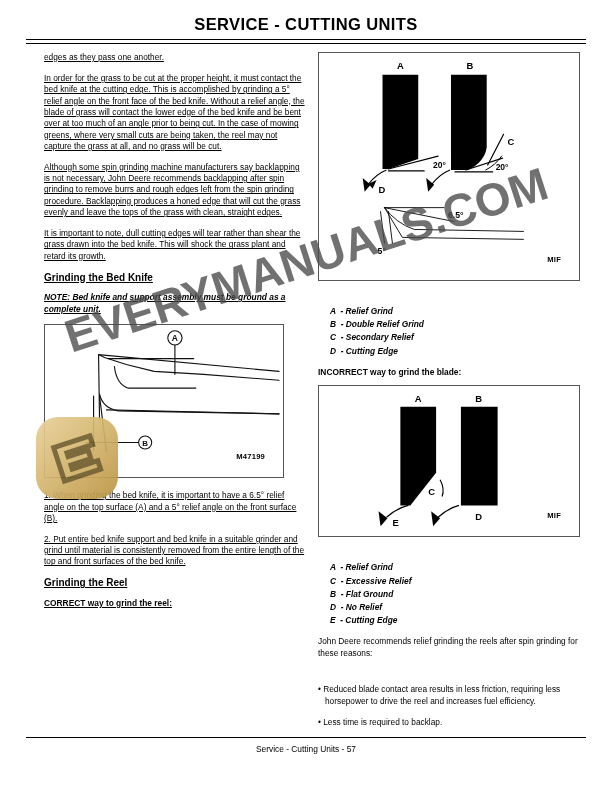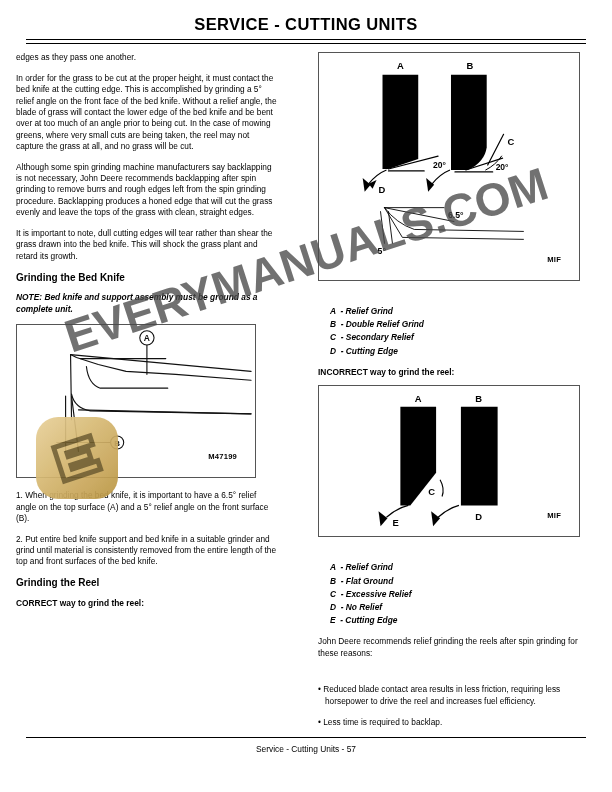--- a/index.html
+++ b/index.html
@@ -64,21 +64,21 @@
     text-align: center;
     font-size: 8.4px;
     line-height: 12px;
   }
 
   
   .col {
     position: absolute;
     top: 52px;
   }
-  .col-left  { left: 16px;  width: 262px; }
+  .col-left  { left: 44px;  width: 262px; text-decoration: underline; }
   .col-right { left: 318px; width: 270px; }
 
   p.body {
     font-size: 8.3px;
     line-height: 11.35px;
     margin: 0 0 9.5px 0;
     text-align: left;
   }
   p.body.tight { margin-bottom: 25px; }
 
@@ -318,21 +318,21 @@
       </div>
     </div>
 
     <ul class="legend">
       <li>A  - Relief Grind</li>
       <li>B  - Double Relief Grind</li>
       <li>C  - Secondary Relief</li>
       <li>D  - Cutting Edge</li>
     </ul>
 
-    <p class="lead">INCORRECT way to grind the reel:</p>
+    <p class="lead">INCORRECT way to grind the blade:</p>
 
     <div class="figure">
       <div class="figbox" style="width:262px;height:152px;">
         <svg viewBox="0 0 262 152" preserveAspectRatio="none">
 
           <text x="100" y="16" text-anchor="middle" font-family="Liberation Sans, sans-serif" font-size="9.5" font-weight="bold" fill="#000">A</text>
           <text x="161" y="16" text-anchor="middle" font-family="Liberation Sans, sans-serif" font-size="9.5" font-weight="bold" fill="#000">B</text>
 
           <path d="M82 21 L118 21 L118 88 L92 121 L82 121 Z" fill="#000"></path>
 
@@ -352,22 +352,22 @@
             <path d="M113 127 L122 134 L115 142 Z" fill="#000"></path>
           </g>
           <text x="161" y="136" text-anchor="middle" font-family="Liberation Sans, sans-serif" font-size="9.5" font-weight="bold" fill="#000">D</text>
         </svg>
         <div class="figcode inside">MIF</div>
       </div>
     </div>
 
     <ul class="legend">
       <li>A  - Relief Grind</li>
+      <li>C  - Excessive Relief</li>
       <li>B  - Flat Ground</li>
-      <li>C  - Excessive Relief</li>
       <li>D  - No Relief</li>
       <li>E  - Cutting Edge</li>
     </ul>
 
     <p class="body tight">John Deere recommends relief grinding the reels after spin grinding for these reasons:</p>
 
     <p class="bullet">• Reduced blade contact area results in less friction, requiring less horsepower to drive the reel and increases fuel efficiency.</p>
     <p class="bullet">• Less time is required to backlap.</p>
   </div>
 

